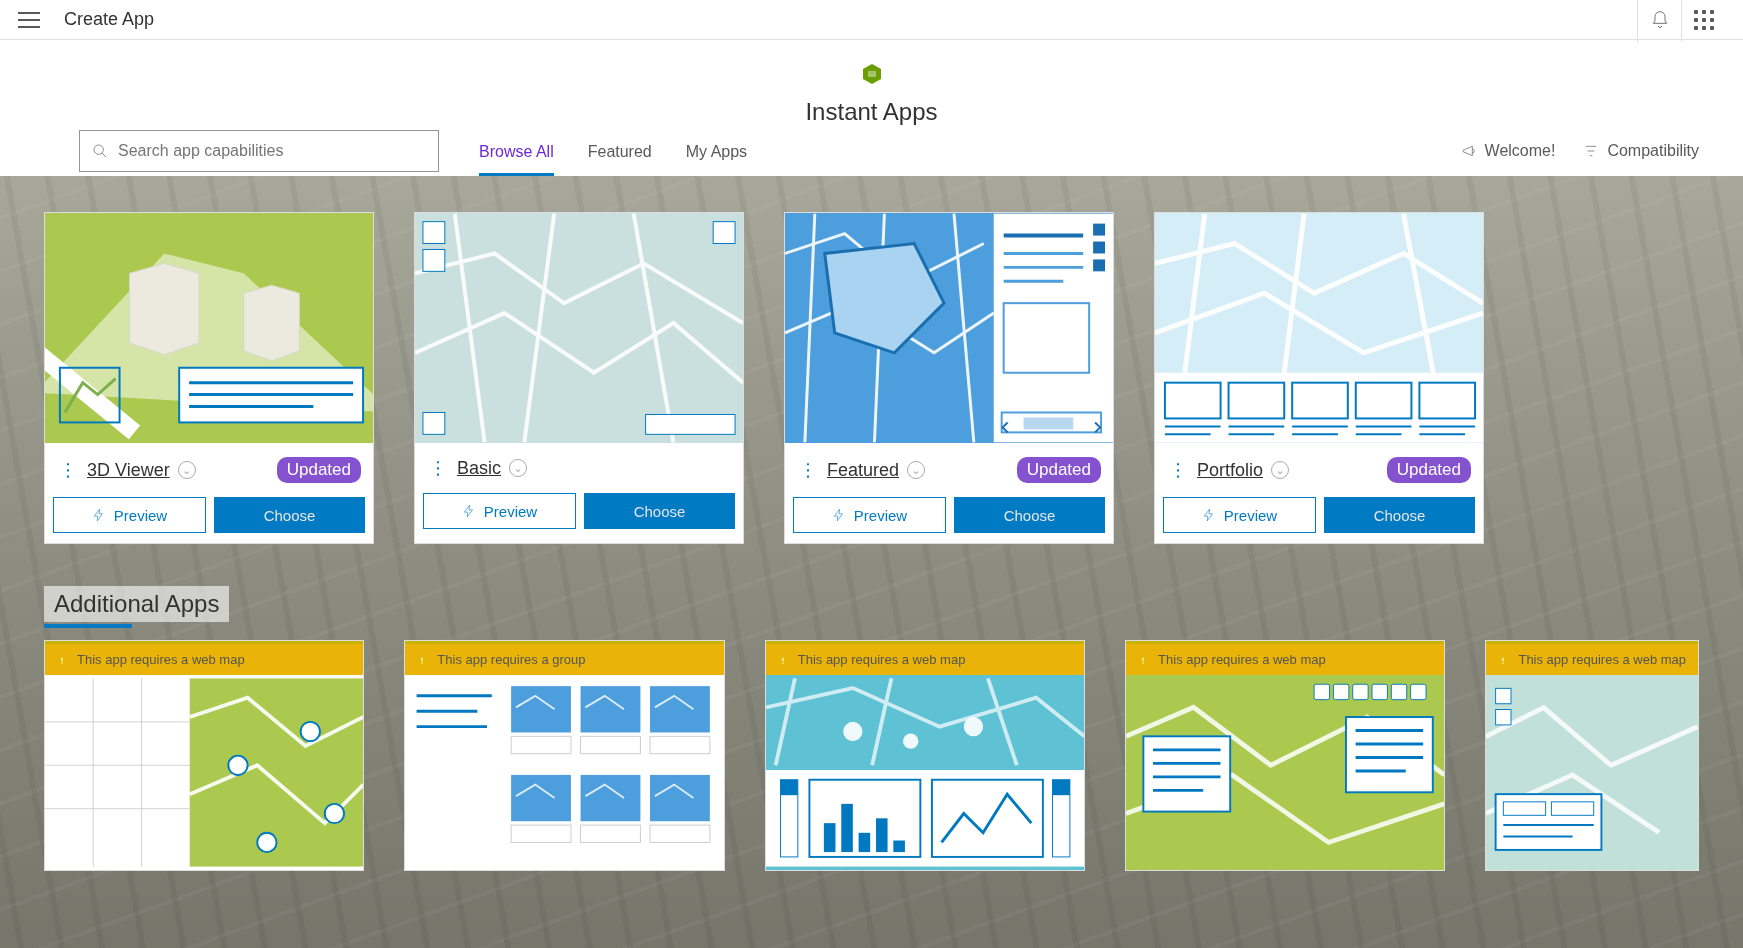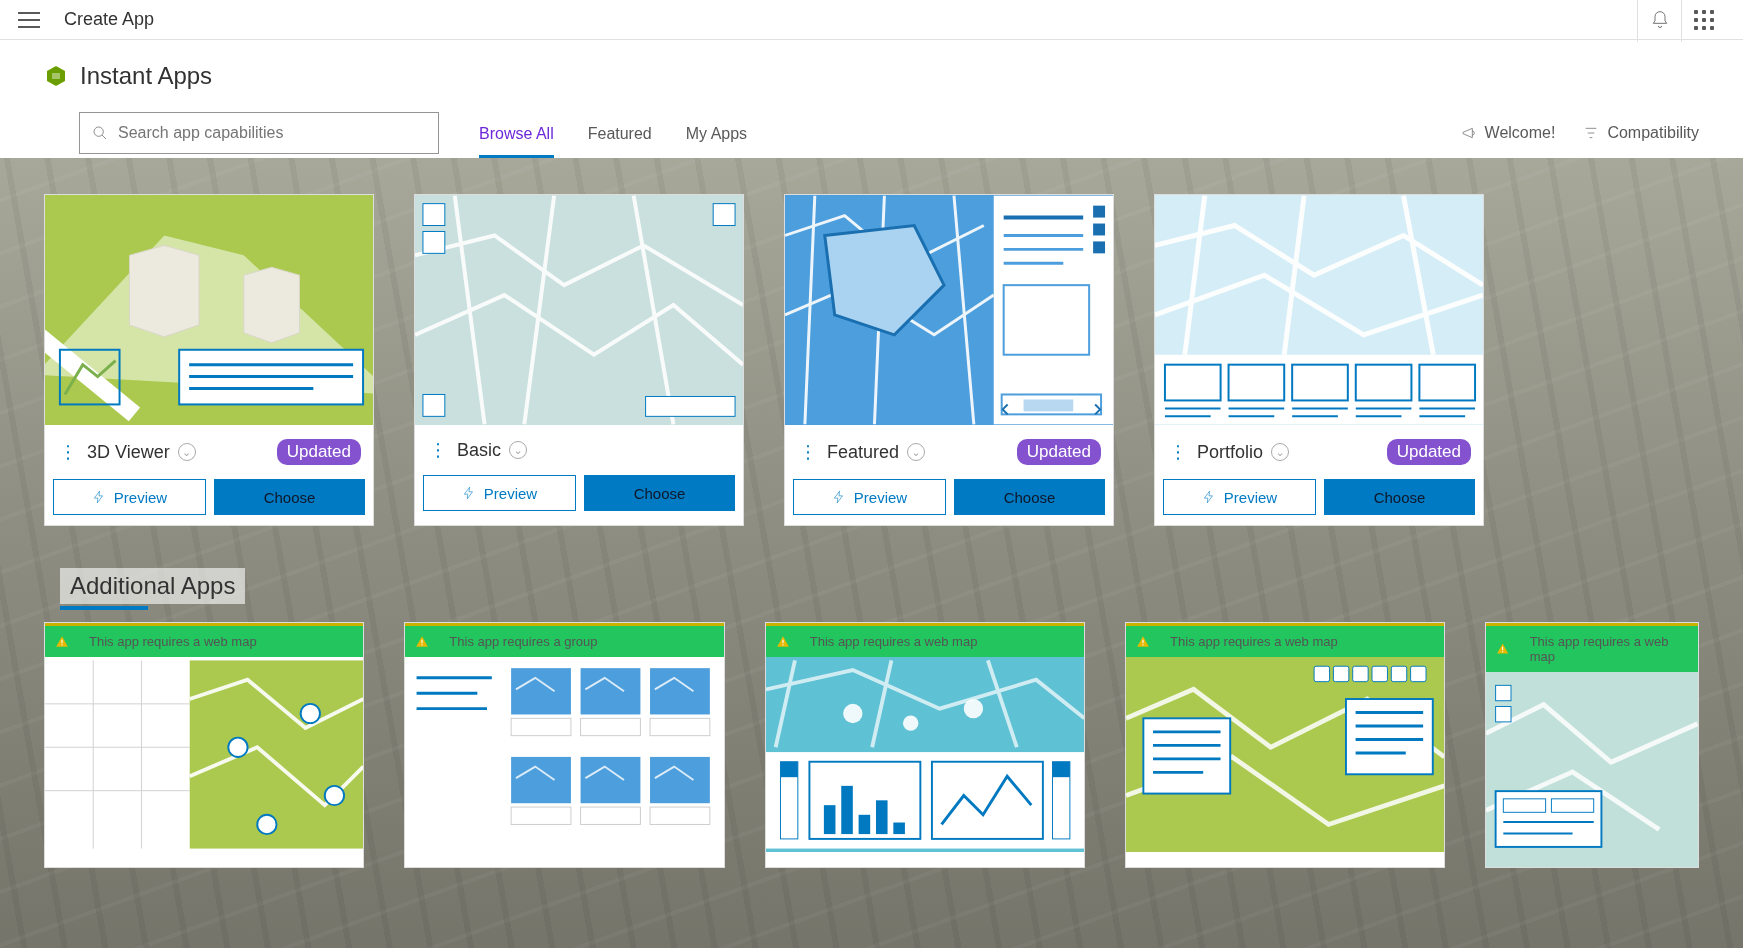--- a/index.html
+++ b/index.html
@@ -23,21 +23,21 @@
   .hamburger span { height:2px; background:#595959; display:block; }
   .top-title { font-size: 18px; color: #323232; font-weight: 400; }
   .top-spacer { flex: 1; }
   .top-icon { width: 44px; height: 44px; display:flex; align-items:center; justify-content:center; border-left: 1px solid #e0e0e0; cursor:pointer; color:#595959;}
   .bell svg, .apps-grid svg { width: 20px; height: 20px; stroke: #595959; fill:none; }
   .apps-grid .dots { display:grid; grid-template-columns: repeat(3,4px); grid-template-rows: repeat(3,4px); gap:4px;}
   .apps-grid .dots span { width:4px; height:4px; background:#595959; border-radius:1px;}
 
   
   .sub-header { background:#fff; padding: 22px 44px 0 44px; }
-  .brand-row { display:flex; align-items:center; gap:12px; margin-bottom: 18px;}
+  .brand-row { display:flex; align-items:center; gap:12px;  flex-direction: column;}
   .brand-logo { width:24px; height:24px; color:#6b9e00;}
   .brand-title { font-size: 24px; font-weight:400; color:#323232;}
   .controls-row { display:flex; align-items:center; gap: 40px; height: 50px; margin-left: 35px;}
   .search-box { display:flex; align-items:center; width: 360px; height:42px; border:1px solid #959595; padding:0 12px; background:#fff;}
   .search-box svg { width:16px; height:16px; stroke:#595959; fill:none; margin-right: 10px;}
   .search-box input { border:none; outline:none; font-size:16px; flex:1; color:#323232; background:transparent;}
   .tabs { display:flex; gap: 34px; align-self:flex-end;}
   .tab { font-size:16px; color:#595959; padding-bottom: 12px; cursor:pointer;}
   .tab.active { color:#6d28d9; border-bottom: 3px solid #007ac2;}
   .controls-spacer { flex:1; }
@@ -66,36 +66,36 @@
   .thumb { height: 230px; position:relative; overflow:hidden;}
   .thumb.green { background:#aac94e;}
   .thumb.bluegray { background:#c9e0df;}
   .thumb.blue { background:#4d9edc;}
   .thumb.lightblue { background:#d4edf7;}
   .thumb.cyan { background:#5ec1d4;}
   .thumb.teal { background:#c0e0d9;}
   .thumb svg { position:absolute; inset:0; width:100%; height:100%;}
   .meta-row { display:flex; align-items:center; padding: 14px 12px; gap:8px;}
   .drag-handle { color:#007ac2; font-size:18px; cursor:grab; padding:0 2px;}
-  .card-title { font-size:18px; color:#323232; flex:0 0 auto;}
+  .card-title { font-size:18px; color:#323232; flex:0 0 auto;text-decoration:underline;}
   .info-dot { width:18px;height:18px;border:1px solid #aaa; border-radius:50%; display:inline-flex; align-items:center;justify-content:center; color:#aaa; font-size:11px;}
   .meta-spacer { flex:1;}
   .badge { background:#8451cf; color:#fff; font-size:17px; padding:3px 10px; border-radius:10px;}
   .btn-row { display:flex; gap:8px; padding: 0 8px 10px 8px; border-radius: 11px;}
   .btn { flex:1; height:36px; display:flex; align-items:center; justify-content:center; gap:8px; font-size:15px; cursor:pointer;}
   .btn.outline { border:1px solid #007ac2; color:#007ac2; background:#fff;}
-  .btn.solid { background:#007ac2; color:#0f172a;}
+  .btn.solid { background:#007ac2; color:#e5e5e5;}
   .btn svg { width:14px;height:14px; stroke:currentColor; fill:none;}
 
-  .section-title-wrap { margin: 42px 0 12px 16px; position:relative; z-index:1;}
+  .section-title-wrap { margin: 42px 0 12px 0; position:relative; z-index:1;}
   .section-title { display:inline-block; background:rgba(255,255,255,0.6); font-size:24px; color:#323232; padding:4px 10px;}
   .section-underline { height:4px; background:#007ac2; width:88px; margin-top:2px;}
 
   .card-row.second .card { width: 330px;}
-  .warn-bar { display:flex; align-items:center; gap:20px; background:#22c55e; border-top:3px solid #c7b300; padding:8px 10px; font-size:13px; color:#555;}
+  .warn-bar { display:flex; align-items:center; gap:8px; background:#eab308; border-top:3px solid #c7b300; padding:8px 10px; font-size:13px; color:#555;}
   .warn-bar svg { width:14px;height:14px;}
   .thumb.short { height: 195px;}
   .card-row.second { gap: 40px; overflow:hidden;}
   .card-row.second .card:last-child { width: 220px;}
 </style>
 </head>
 <body>
 
 <div class="top-header">
   <div class="hamburger">

